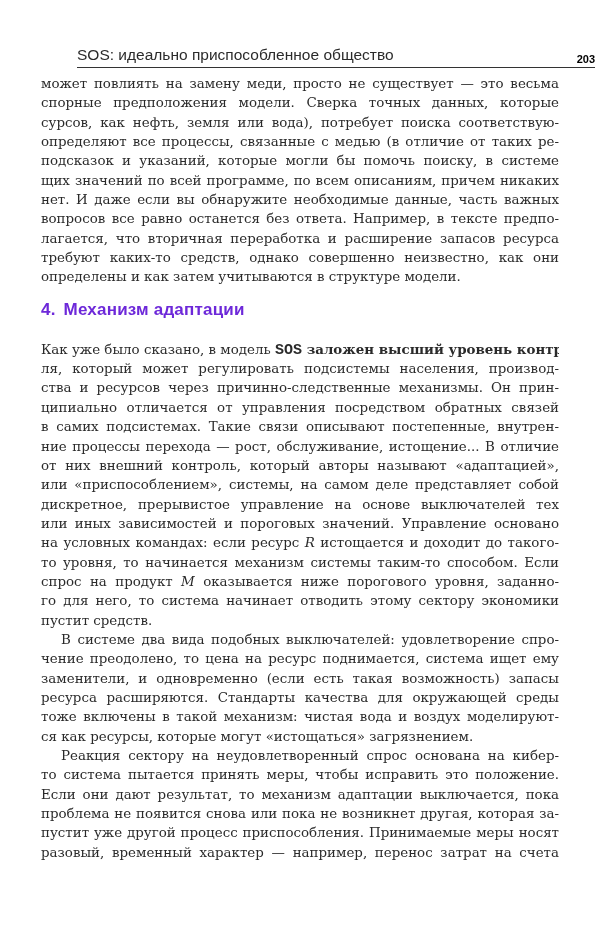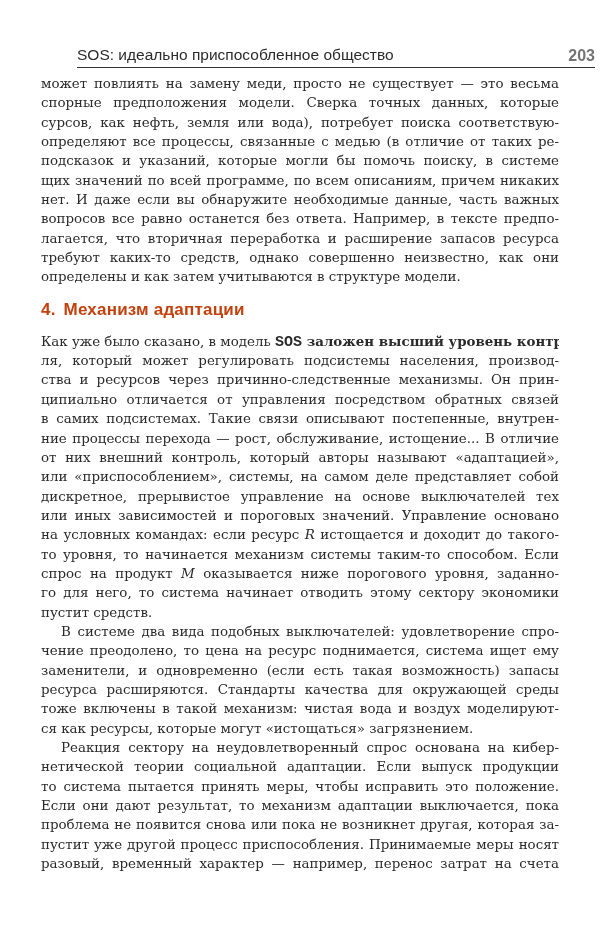--- a/index.html
+++ b/index.html
@@ -10,33 +10,33 @@
   .header {
     position: absolute; left: 41px; top: 45px; width: 518px; height: 22px;
     border-bottom: 1.3px solid #333;
     font-family: "Liberation Sans", sans-serif;
     margin-left: 36px;
   }
   .header .running-title {
     position: absolute; left: 0; bottom: 3px; font-size: 15.5px; color: #2b2b2b; letter-spacing: 0px;
   }
   .header .page-number {
-    position: absolute; right: 0; bottom: 2px; font-size: 16px; font-weight: bold; color: #737373;
+    position: absolute; right: 0; bottom: 2px; font-size: 11px; font-weight: bold; color: #000000;
   }
   .body {
     position: absolute; left: 41px; top: 74px; width: 518px;
     font-family: "DejaVu Serif", serif; font-size: 13.4px; line-height: 19.35px;
     color: #2a2a2a;
   }
   .line { display: block; white-space: nowrap; text-align: justify; text-align-last: justify; height: 19.35px; overflow: hidden; }
   .line.last { text-align-last: left; }
   .line.indent { padding-left: 20px; }
   .heading {
-    font-family: "Liberation Sans", sans-serif; font-weight: bold; font-size: 17px; color: #c2410c;
-    height: 20px; margin-top: 13px; margin-bottom: 12px; letter-spacing: 0.2px;
+    font-family: "Liberation Sans", sans-serif; font-weight: bold; font-size: 17px; color: #6d28d9;
+    height: 20px; margin-top: 13px; margin-bottom: 20px; letter-spacing: 0.2px;
   }
   .heading .num { margin-right: 8px; }
   .bold { font-weight: bold; }
   .ital { font-style: italic; }
   .sos { font-family: Liberation Mono, monospace; font-size: 15px; }
 </style>
 </head>
 <body>
 
 <div class="header">
@@ -86,21 +86,20 @@
     <span class="line indent">В системе два вида подобных выключателей: удовлетворение спро-</span>
     <span class="line">чение преодолено, то цена на ресурс поднимается, система ищет ему</span>
     <span class="line">заменители, и одновременно (если есть такая возможность) запасы</span>
     <span class="line">ресурса расширяются. Стандарты качества для окружающей среды</span>
     <span class="line">тоже включены в такой механизм: чистая вода и воздух моделируют-</span>
     <span class="line last">ся как ресурсы, которые могут «истощаться» загрязнением.</span>
   </div>
 
   <div>
     <span class="line indent">Реакция сектору на неудовлетворенный спрос основана на кибер-</span>
-    <span class="line">нетической теории социальной адаптации. Если выпуск продукции</span>
     <span class="line">то система пытается принять меры, чтобы исправить это положение.</span>
     <span class="line">Если они дают результат, то механизм адаптации выключается, пока</span>
     <span class="line">проблема не появится снова или пока не возникнет другая, которая за-</span>
     <span class="line">пустит уже другой процесс приспособления. Принимаемые меры носят</span>
     <span class="line">разовый, временный характер — например, перенос затрат на счета</span>
   </div>
 
 </div>
 
 </body></html>

